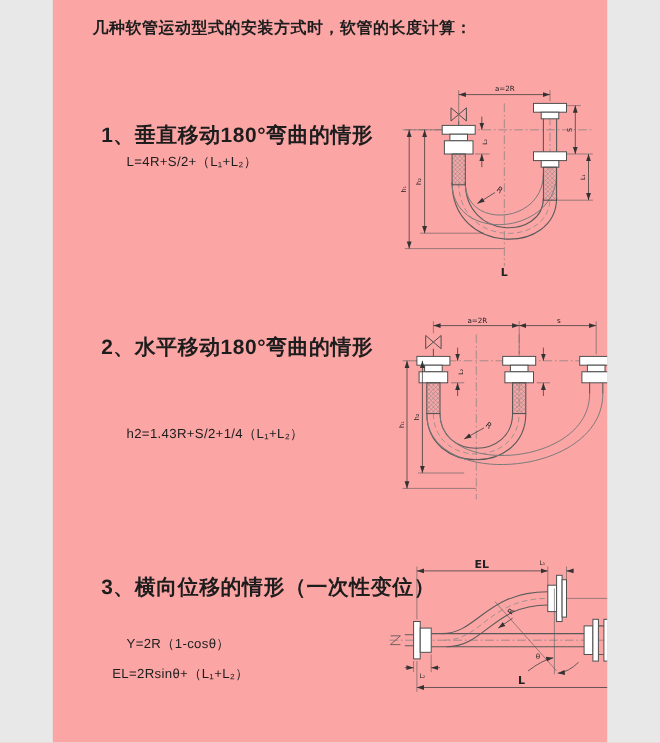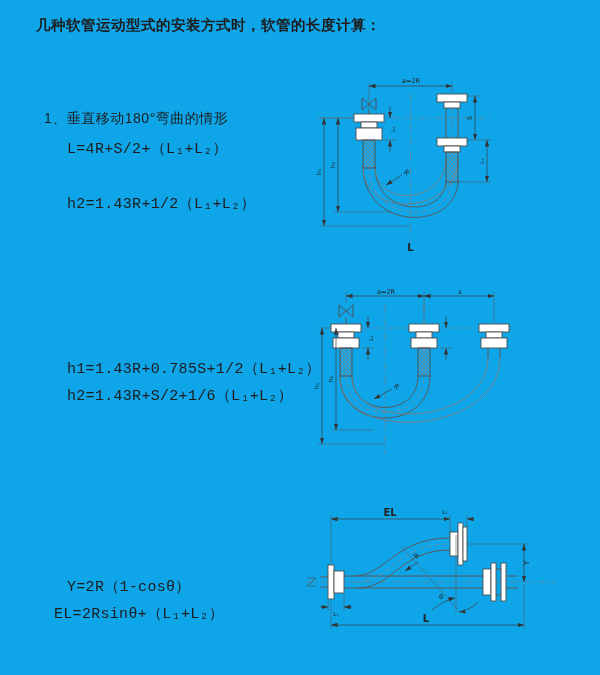--- a/index.html
+++ b/index.html
@@ -1,49 +1,49 @@
 <!DOCTYPE html>
 <html><head>
 <meta charset="utf-8">
 <style>
   html,body{margin:0;padding:0;background:#e8e8e8;}
   .page{
-    position:relative;width:600px;height:675px;background:#0ea5e9;
+    position:relative;width:504px;height:675px;background:#fca5a5;
     font-family:"Liberation Sans","DejaVu Sans",sans-serif;color:#1d1d1d;
     overflow:hidden;margin:0 auto;
   }
   .abs{position:absolute;white-space:nowrap;}
   .title{font-size:14.5px;font-weight:700;letter-spacing:.5px;}
-  .heading{font-size:14px;font-weight:400;letter-spacing:.5px;}
-  .formula{font-size:15px;font-weight:400;letter-spacing:.3px;font-family:Liberation Mono, monospace;}
+  .heading{font-size:19px;font-weight:700;letter-spacing:.5px;}
+  .formula{font-size:12px;font-weight:400;letter-spacing:.3px;}
   svg{position:absolute;overflow:visible;}
   svg text{font-family:"DejaVu Sans",sans-serif;fill:#222;}
   .w  {stroke:#5a5a5a;stroke-width:1;fill:none;}            
   .w2 {stroke:#7a7a7a;stroke-width:.9;fill:none;}           
   .hd {stroke:#8a8a8a;stroke-width:.7;fill:none;stroke-dasharray:5 3;} 
   .cl {stroke:#7a7a7a;stroke-width:.6;fill:none;stroke-dasharray:8 2.5 1.5 2.5;} 
   .dim{stroke:#3c3c3c;stroke-width:.7;fill:none;}
   .ext{stroke:#5a5a5a;stroke-width:.55;fill:none;}
   .part{fill:#ffffff;stroke:#4d4d4d;stroke-width:.9;}
   .braid{fill:url(#braidp);stroke:#4d4d4d;stroke-width:.9;}
 </style>
 </head>
 <body>
 
 <div class="page">
 
   <div class="abs title" style="left:36px;top:16px;">几种软管运动型式的安装方式时，软管的长度计算：</div>
 
   <div class="abs heading" style="left:44px;top:110px;">1、垂直移动180°弯曲的情形</div>
   <div class="abs formula" style="left:67px;top:139px;">L=4R+S/2+（L₁+L₂）</div>
-  <div class="abs formula" style="left:67px;top:194px;">h2=1.43R+1/2（L₁+L₂）</div>
-
-  <div class="abs formula" style="left:67px;top:359px;">h1=1.43R+0.785S+1/2（L₁+L₂）</div>
-  <div class="abs formula" style="left:67px;top:386px;">h2=1.43R+S/2+1/6（L₁+L₂）</div>
-
+
+  <div class="abs heading" style="left:44px;top:303px;">2、水平移动180°弯曲的情形</div>
+  <div class="abs formula" style="left:67px;top:386px;">h2=1.43R+S/2+1/4（L₁+L₂）</div>
+
+  <div class="abs heading" style="left:44px;top:521px;">3、横向位移的情形（一次性变位）</div>
   <div class="abs formula" style="left:67px;top:577px;text-align:right;">Y=2R（1-cosθ）</div>
   <div class="abs formula" style="left:54px;top:604px;">EL=2Rsinθ+（L₁+L₂）</div>
 
   <svg style="left:310px;top:74px;" width="212" height="185" viewBox="0 0 212 185">
     <defs>
       <pattern id="braidp" patternUnits="userSpaceOnUse" width="4" height="4">
         <path d="M0,0 L4,4 M4,0 L0,4" stroke="#888" stroke-width="0.55"></path>
       </pattern>
       <marker id="ar" markerWidth="8" markerHeight="8" refX="6.5" refY="3" orient="auto-start-reverse" markerUnits="userSpaceOnUse">
         <path d="M6.5,3 L0,0.8 L0,5.2 Z" fill="#333"></path>

